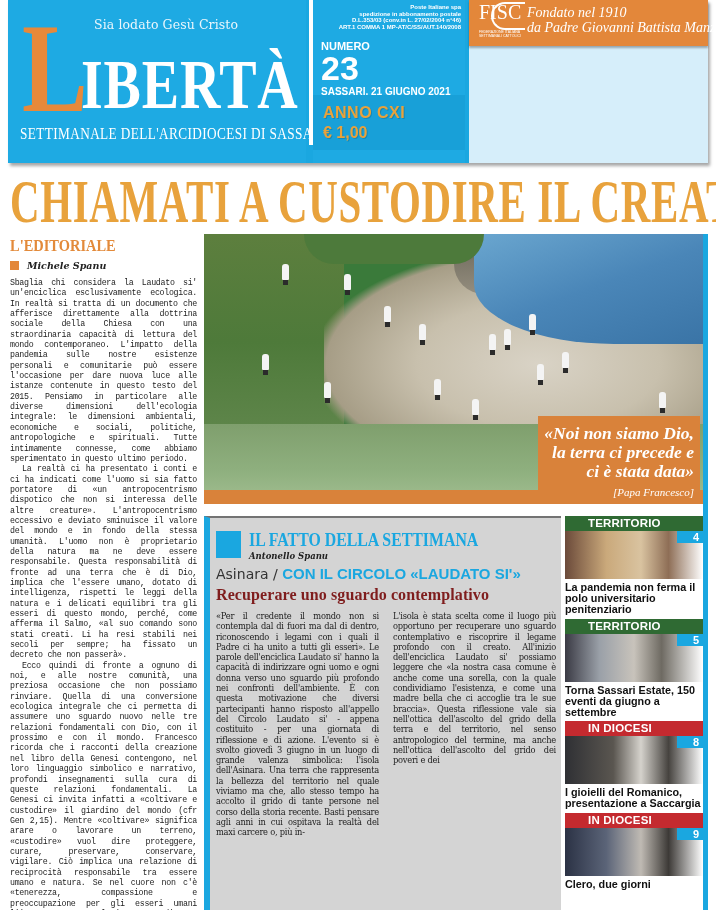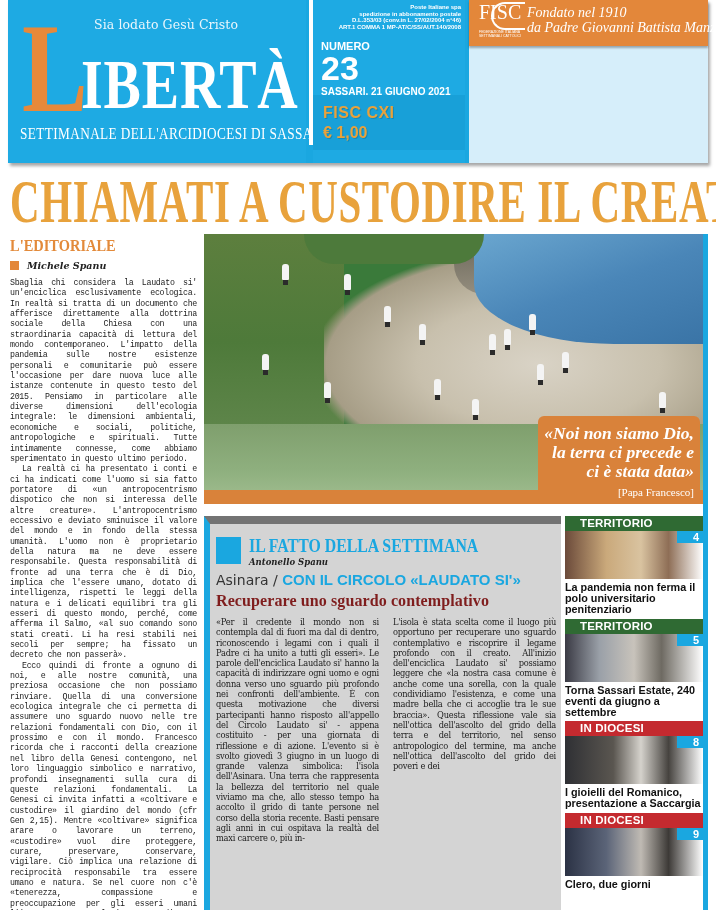--- a/index.html
+++ b/index.html
@@ -46,42 +46,42 @@
   
   .photo-frame { position: absolute; left: 204px; top: 234px; width: 500px; height: 270px; background: #3a7a3a; overflow: hidden; }
   .photo-frame .sky-sea { position: absolute; right: 0; top: 0; width: 230px; height: 110px; background: linear-gradient(160deg, #6aa6cf 0%, #4a86b8 50%, #3a74a6 100%); border-bottom-left-radius: 140px 60px; }
   .photo-frame .rocks { position: absolute; left: 120px; top: 20px; width: 390px; height: 200px; background: radial-gradient(ellipse at 55% 55%, #d9d3c6 0%, #c8c0ad 40%, #a69d86 70%, transparent 75%); }
   .photo-frame .shore { position: absolute; left: 250px; top: 0; width: 200px; height: 60px; background: linear-gradient(180deg, #5d5a50, #8a8476); border-radius: 0 0 80px 40px; opacity: 0.8; }
   .photo-frame .veg1 { position: absolute; left: 0; top: 0; width: 140px; height: 270px; background: linear-gradient(180deg, #5d7f3e, #4e7a3a 40%, #6c8f58 100%); }
   .photo-frame .veg2 { position: absolute; left: 0; top: 190px; width: 500px; height: 80px; background: linear-gradient(180deg, #7f9f6d, #8fb07f 60%, #a3bf92); }
   .photo-frame .veg3 { position: absolute; left: 100px; top: 0; width: 180px; height: 30px; background: #4d7a3b; border-radius: 0 0 60px 60px; }
   .photo-frame .person { position: absolute; width: 7px; height: 16px; border-radius: 3px 3px 1px 1px; background: #f4f4f4; box-shadow: 0 6px 0 -1px #2b2b2b; }
   .photo-frame .orange-bar { position: absolute; left: 0; bottom: 0; width: 500px; height: 14px; background: #d9823a; }
-  .quote-box { position: absolute; left: 538px; top: 416px; width: 162px; height: 88px; background: #d9823a; padding: 8px 6px 4px 6px; border-radius: 6px; }
+  .quote-box { position: absolute; left: 538px; top: 416px; width: 162px; height: 88px; background: #d9823a; padding: 8px 6px 4px 6px; }
   .quote-box .q { color: #fff; font-family: "Liberation Serif", serif; font-style: italic; font-weight: bold; font-size: 17.5px; line-height: 19px; text-align: right; }
-  .quote-box .src { margin-top: 5px; color: #fff; font-family: "Liberation Serif", serif; font-size: 11px; text-align: right; }
+  .quote-box .src { margin-top: 5px; color: #fff; font-family: "Liberation Serif", serif; font-style: italic; font-size: 11px; text-align: right; }
   .blue-edge { position: absolute; left: 703px; top: 234px; width: 5px; height: 676px; background: #1aa7e0; }
 
   
-  .fact { position: absolute; left: 204px; top: 516px; width: 357px; height: 394px; background: #d4d4d4; border-left: 6px solid #1aa7e0; border-top: 8px solid #737373; }
+  .fact { position: absolute; left: 204px; top: 516px; width: 357px; height: 394px; background: #d4d4d4; border-left: 6px solid #1aa7e0; border-top: 2px solid #737373; }
   .fact .sq { position: absolute; left: 6px; top: 13px; width: 25px; height: 27px; background: #1aa7e0; }
   .fact .kicker { position: absolute; left: 39px; top: 12px; color: #1aa7e0; font-family: "Liberation Serif", serif; font-weight: bold; font-size: 18px; white-space: nowrap; transform: scaleX(0.88); transform-origin: left top; }
   .fact .author { position: absolute; left: 39px; top: 33px; font-family: "DejaVu Serif", serif; font-style: italic; font-weight: bold; font-size: 8.5px; color: #222; }
   .fact .sub { position: absolute; left: 6px; top: 47px; white-space: nowrap; font-family: "DejaVu Sans", sans-serif; font-size: 14px; }
   .fact .sub .place { color: #333; }
   .fact .sub .topic { color: #1aa7e0; font-family: "Liberation Sans", sans-serif; font-weight: bold; font-size: 15px; }
   .fact .title { position: absolute; left: 6px; top: 68px; font-family: Liberation Serif, serif; font-weight: bold; font-size: 16px; color: #7f1d1d; white-space: nowrap; letter-spacing: 0.1px; }
   .fact .cols { position: absolute; left: 6px; top: 93px; width: 340px; display: flex; justify-content: space-between; }
   .fact .col { width: 163px; font-family: "DejaVu Serif", serif; font-size: 8.3px; line-height: 10.3px; text-align: justify; color: #1d1d1d; letter-spacing: -0.25px; }
   .fact .col p + p { text-indent: 12px; }
 
   
   .teasers { position: absolute; left: 565px; top: 516px; width: 138px; height: 394px; }
   .teaser { position: relative; width: 138px; }
-  .teaser .tag { height: 15px; color: #fff; font-family: "Liberation Sans", sans-serif; font-weight: bold; font-size: 11.5px; line-height: 15px; padding-left: 15px; letter-spacing: 0.2px; }
+  .teaser .tag { height: 15px; color: #fff; font-family: "Liberation Sans", sans-serif; font-weight: bold; font-size: 11.5px; line-height: 15px; padding-left: 23px; letter-spacing: 0.2px; }
   .teaser .tag.green { background: #2f6a33; }
   .teaser .tag.red { background: #c42a2f; }
   .teaser .img { position: relative; width: 138px; height: 48px; overflow: hidden; }
   .teaser .pg { position: absolute; right: 0; top: 0; width: 26px; height: 12px; background: #1aa7e0; color: #fff; font-family: "Liberation Sans", sans-serif; font-weight: bold; font-size: 11px; line-height: 12px; text-align: right; padding-right: 4px; }
   .teaser .cap { font-family: "Liberation Sans", sans-serif; font-weight: bold; font-size: 10.8px; line-height: 11.2px; color: #111; padding: 3px 0 3px 0; }
   .img1 { background: linear-gradient(90deg, #6b4a3a 0%, #caa97b 30%, #d9c3a0 55%, #8e6e56 75%, #ffffff 100%); }
   .img2 { background: linear-gradient(90deg, #3a3a44 0%, #9aa0a8 25%, #c8c3bb 50%, #6e6a62 70%, #ffffff 100%); }
   .img3 { background: linear-gradient(90deg, #2f3034 0%, #5a5650 35%, #d5d2cc 55%, #46433f 75%, #ffffff 100%); }
   .img4 { background: linear-gradient(90deg, #2b3245 0%, #5b6478 30%, #bfbab3 55%, #3d3a37 75%, #ffffff 100%); }
 </style>
@@ -100,21 +100,21 @@
     <div class="postal">
       <div>Poste Italiane spa</div>
       <div>spedizione in abbonamento postale</div>
       <div>D.L.353/03 (conv.in L. 27/02/2004 n°46)</div>
       <div>ART.1 COMMA 1 MP-AT/C/SS/AUT.140/2008</div>
     </div>
     <div class="numlbl">NUMERO</div>
     <div class="num">23</div>
     <div class="date">SASSARI, 21 GIUGNO 2021</div>
     <div class="band"></div>
-    <div class="anno">FISC CXI</div>
+    <div class="anno">ANNO CXI</div>
     <div class="price">€ 1,00</div>
   </div>
   <div class="mast-right">
     <div class="founded">
       <div class="fisc-logo">
         <div class="arc"></div>
         <div class="letters">FISC</div>
         <div class="tiny">FEDERAZIONE ITALIANA SETTIMANALI CATTOLICI</div>
       </div>
       <div class="line1">Fondato nel 1910</div>
@@ -191,21 +191,21 @@
     <div class="img img1">
       <div class="pg">4</div>
     </div>
     <div class="cap">La pandemia non ferma il polo universitario penitenziario</div>
   </div>
   <div class="teaser">
     <div class="tag green">TERRITORIO</div>
     <div class="img img2">
       <div class="pg">5</div>
     </div>
-    <div class="cap">Torna Sassari Estate, 240 eventi da giugno a settembre</div>
+    <div class="cap">Torna Sassari Estate, 150 eventi da giugno a settembre</div>
   </div>
   <div class="teaser">
     <div class="tag red">IN DIOCESI</div>
     <div class="img img3">
       <div class="pg">8</div>
     </div>
     <div class="cap">I gioielli del Romanico, presentazione a Saccargia</div>
   </div>
   <div class="teaser">
     <div class="tag red">IN DIOCESI</div>

